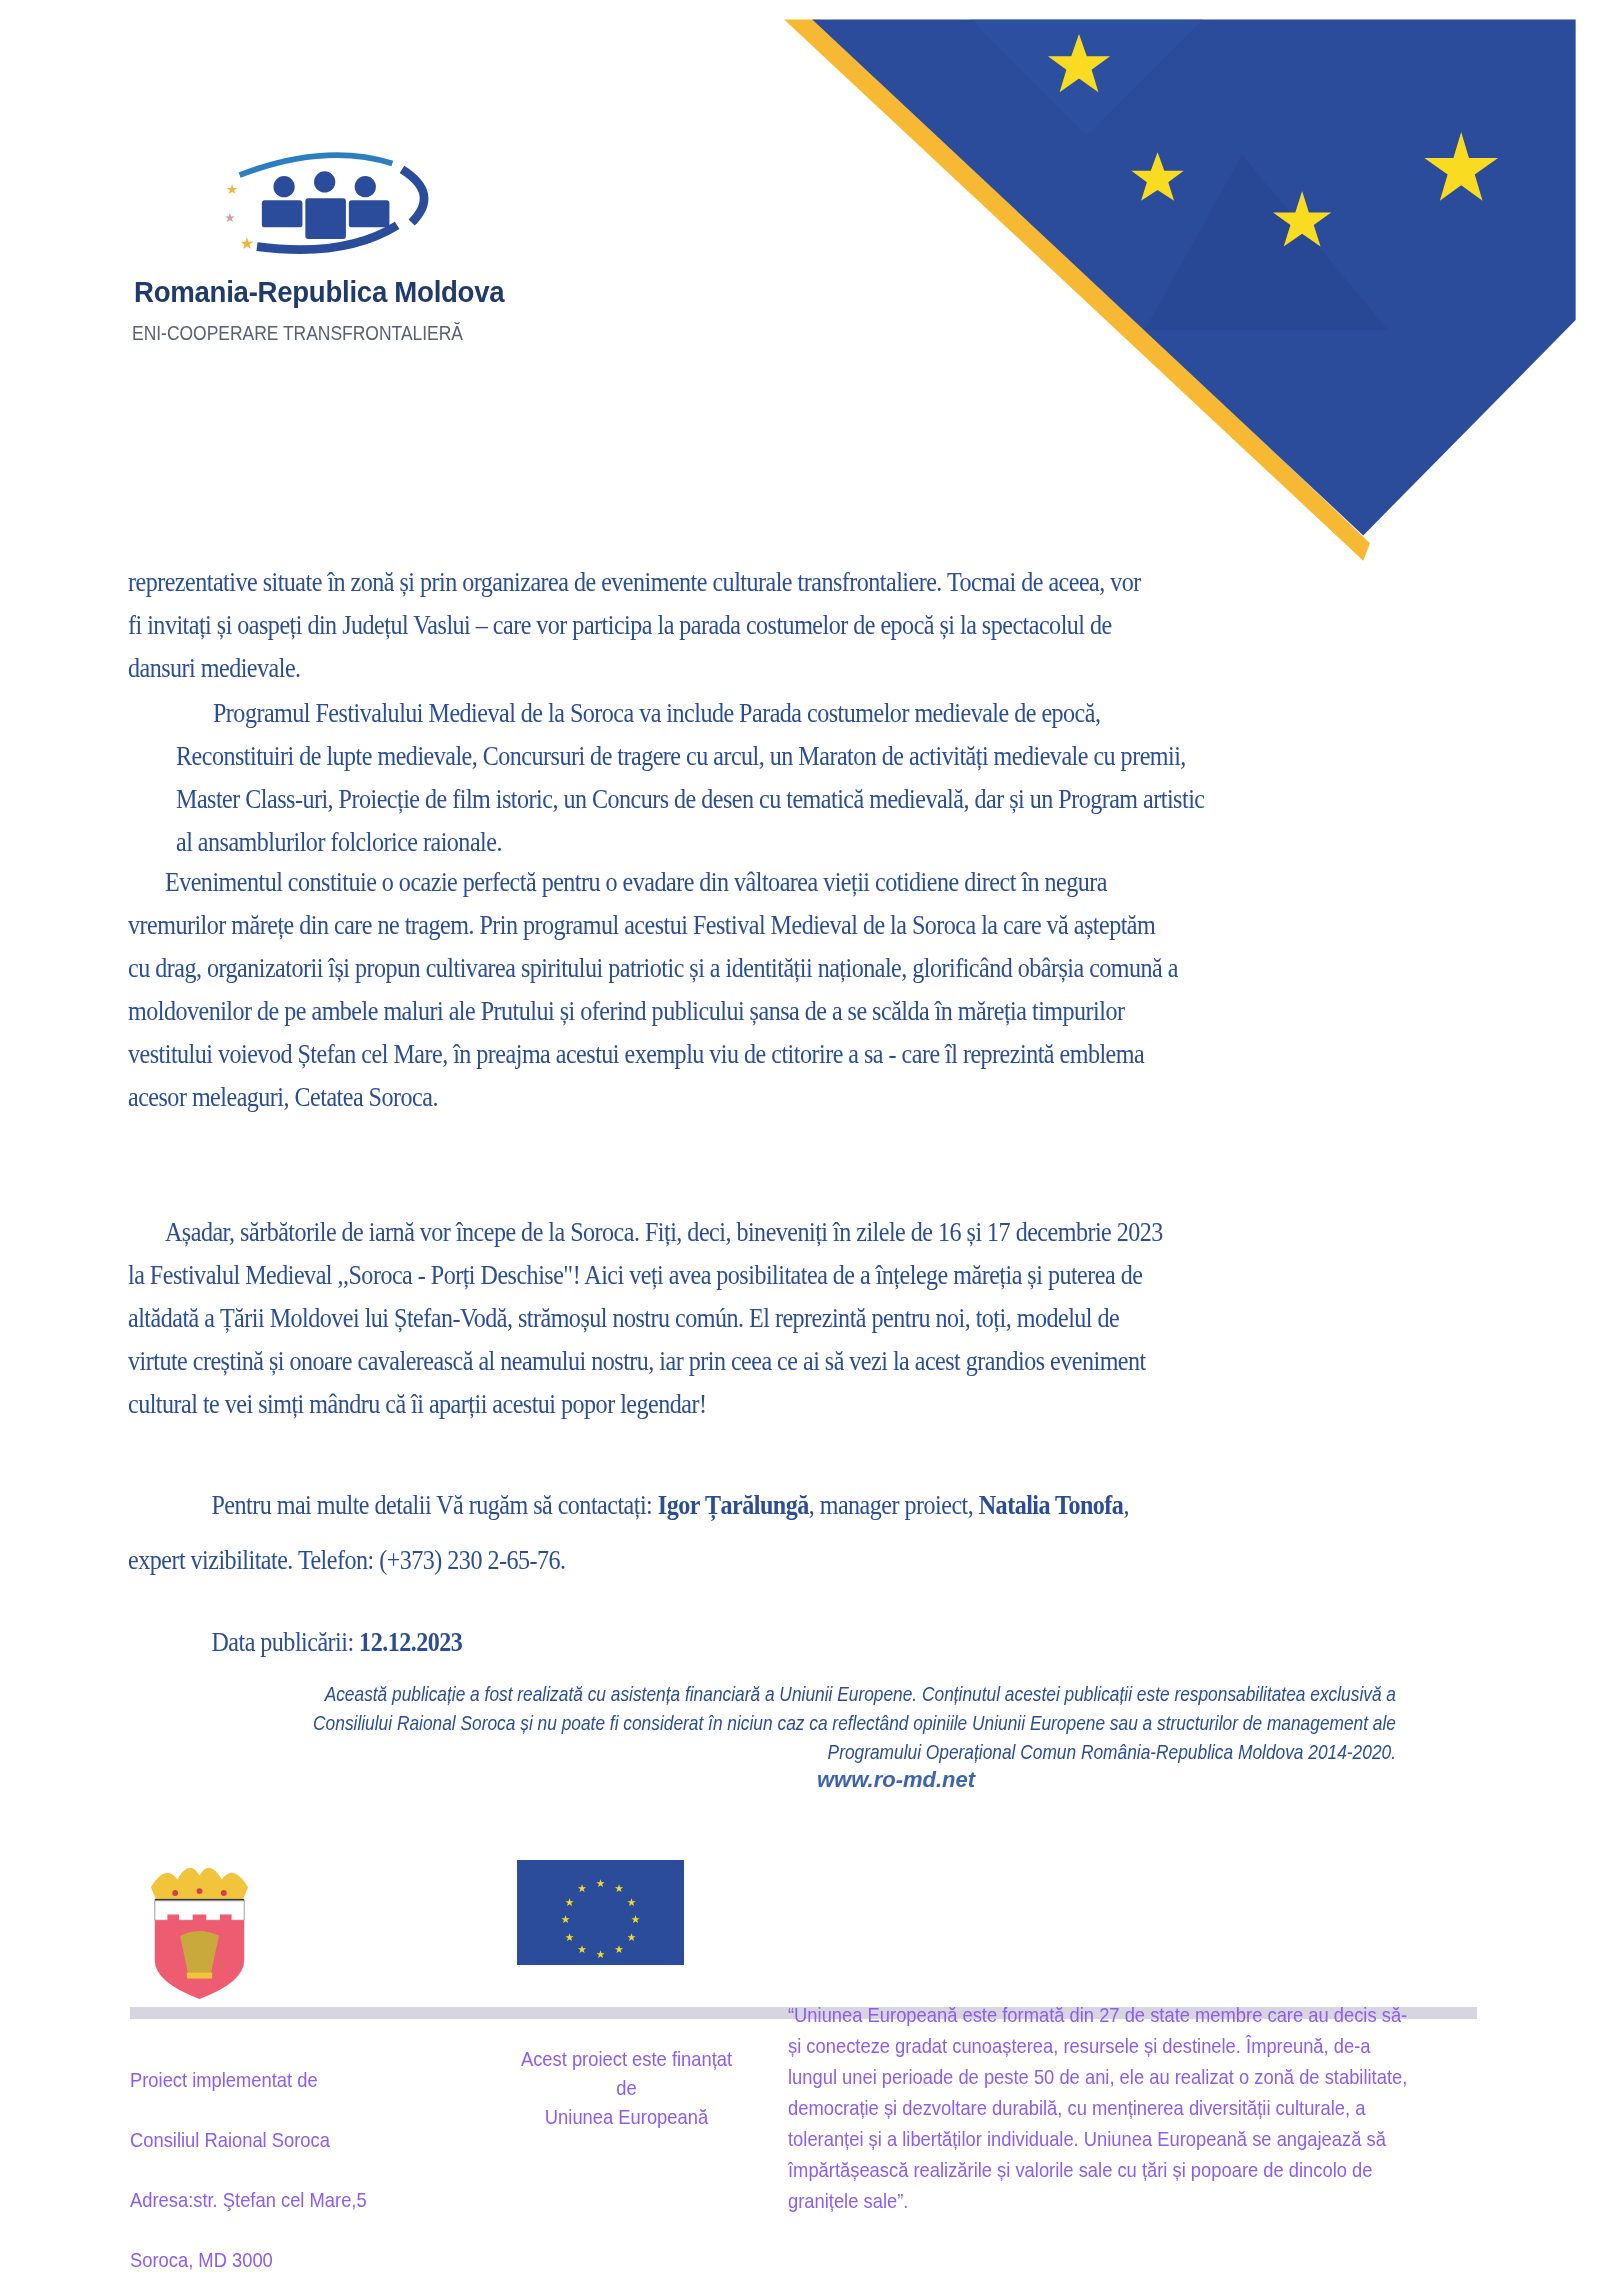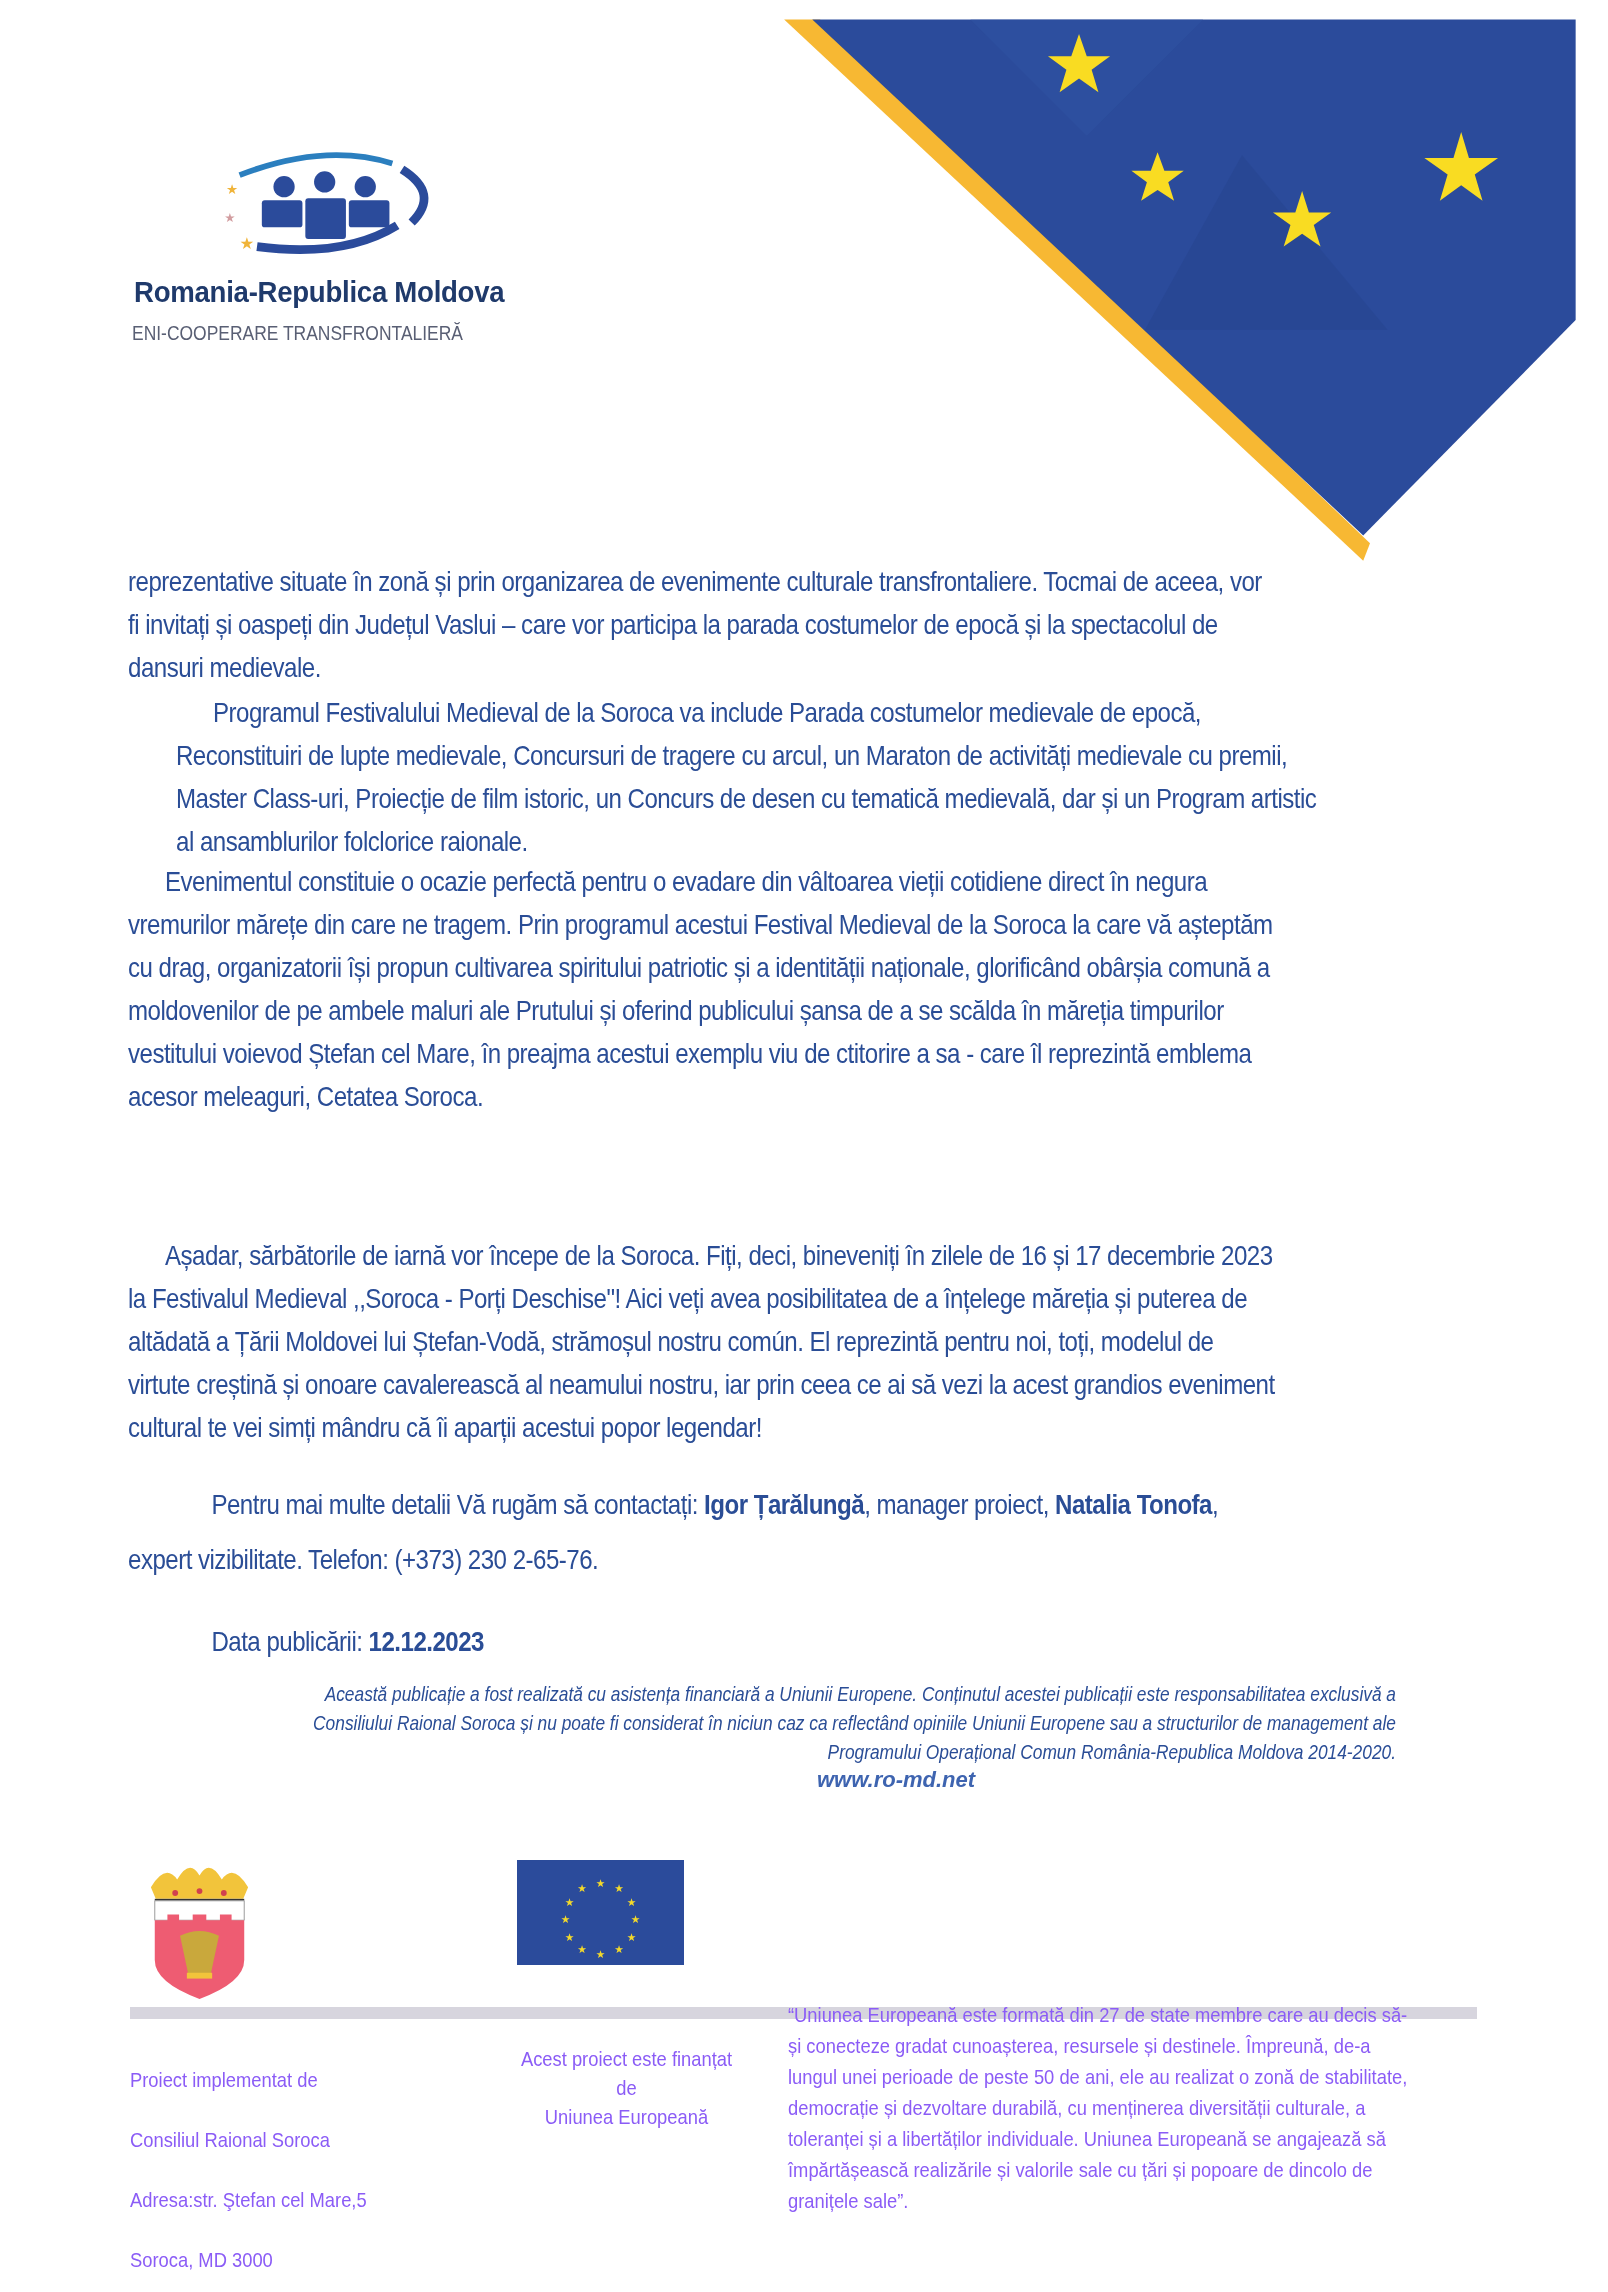--- a/index.html
+++ b/index.html
@@ -9,30 +9,30 @@
 
   
   #banner { left:0; top:0; width:1609px; height:582px; }
 
   
   #logo-mark { left:218px; top:150px; width:223px; height:116px; }
   #logo-title { left:134px; top:275px; font-size:30px; font-weight:bold; color:#1f3a6b; letter-spacing:-0.3px; white-space:nowrap; transform:scaleX(0.92); transform-origin:left top; }
   #logo-subtitle { left:132px; top:322px; font-size:19.4px; color:#595f74; white-space:nowrap; transform:scaleX(0.9); transform-origin:left top; }
 
   
-  .body { left:128px; width:1334px; color:#2a4d96; font-size:28px; line-height:43px; letter-spacing:-0.6px; }
+  .body { left:128px; width:1334px; color:#2a4d96; font-size:28px; line-height:43px; letter-spacing:-0.6px;font-family:Liberation Serif, serif; }
   .body .line { display:block; white-space:nowrap; transform:scaleX(0.86); transform-origin:left top; }
   .indent { padding-left:43px; }
   .indent-lg { padding-left:97px; }
   b { font-weight:bold; }
 
   #para1 { top:560px; }
   #para2 { top:691px;margin-left:48px; }
   #para3 { top:860px; }
-  #para4 { top:1210px;margin-top:24px; }
+  #para4 { top:1210px; }
   #contact { top:1477px; line-height:55px; }
   #pubdate { top:1579px;margin-top:41px; }
 
   #disclaimer { left:175px; top:1680px; width:1320px; color:#2a4d96; font-size:20.4px; line-height:29px; font-style:italic; text-align:right; }
   #disclaimer .line { display:block; white-space:nowrap; transform:scaleX(0.85); transform-origin:center top; }
 
   
   #coat-of-arms { left:146px; top:1858px; width:107px; height:141px; }
   #eu-flag { left:517px; top:1860px; width:167px; height:105px; background:#2b4b9b; }
   #website { left:817px; top:1767px; color:#3e64b0; font-size:22px; font-weight:bold; font-style:italic; }

